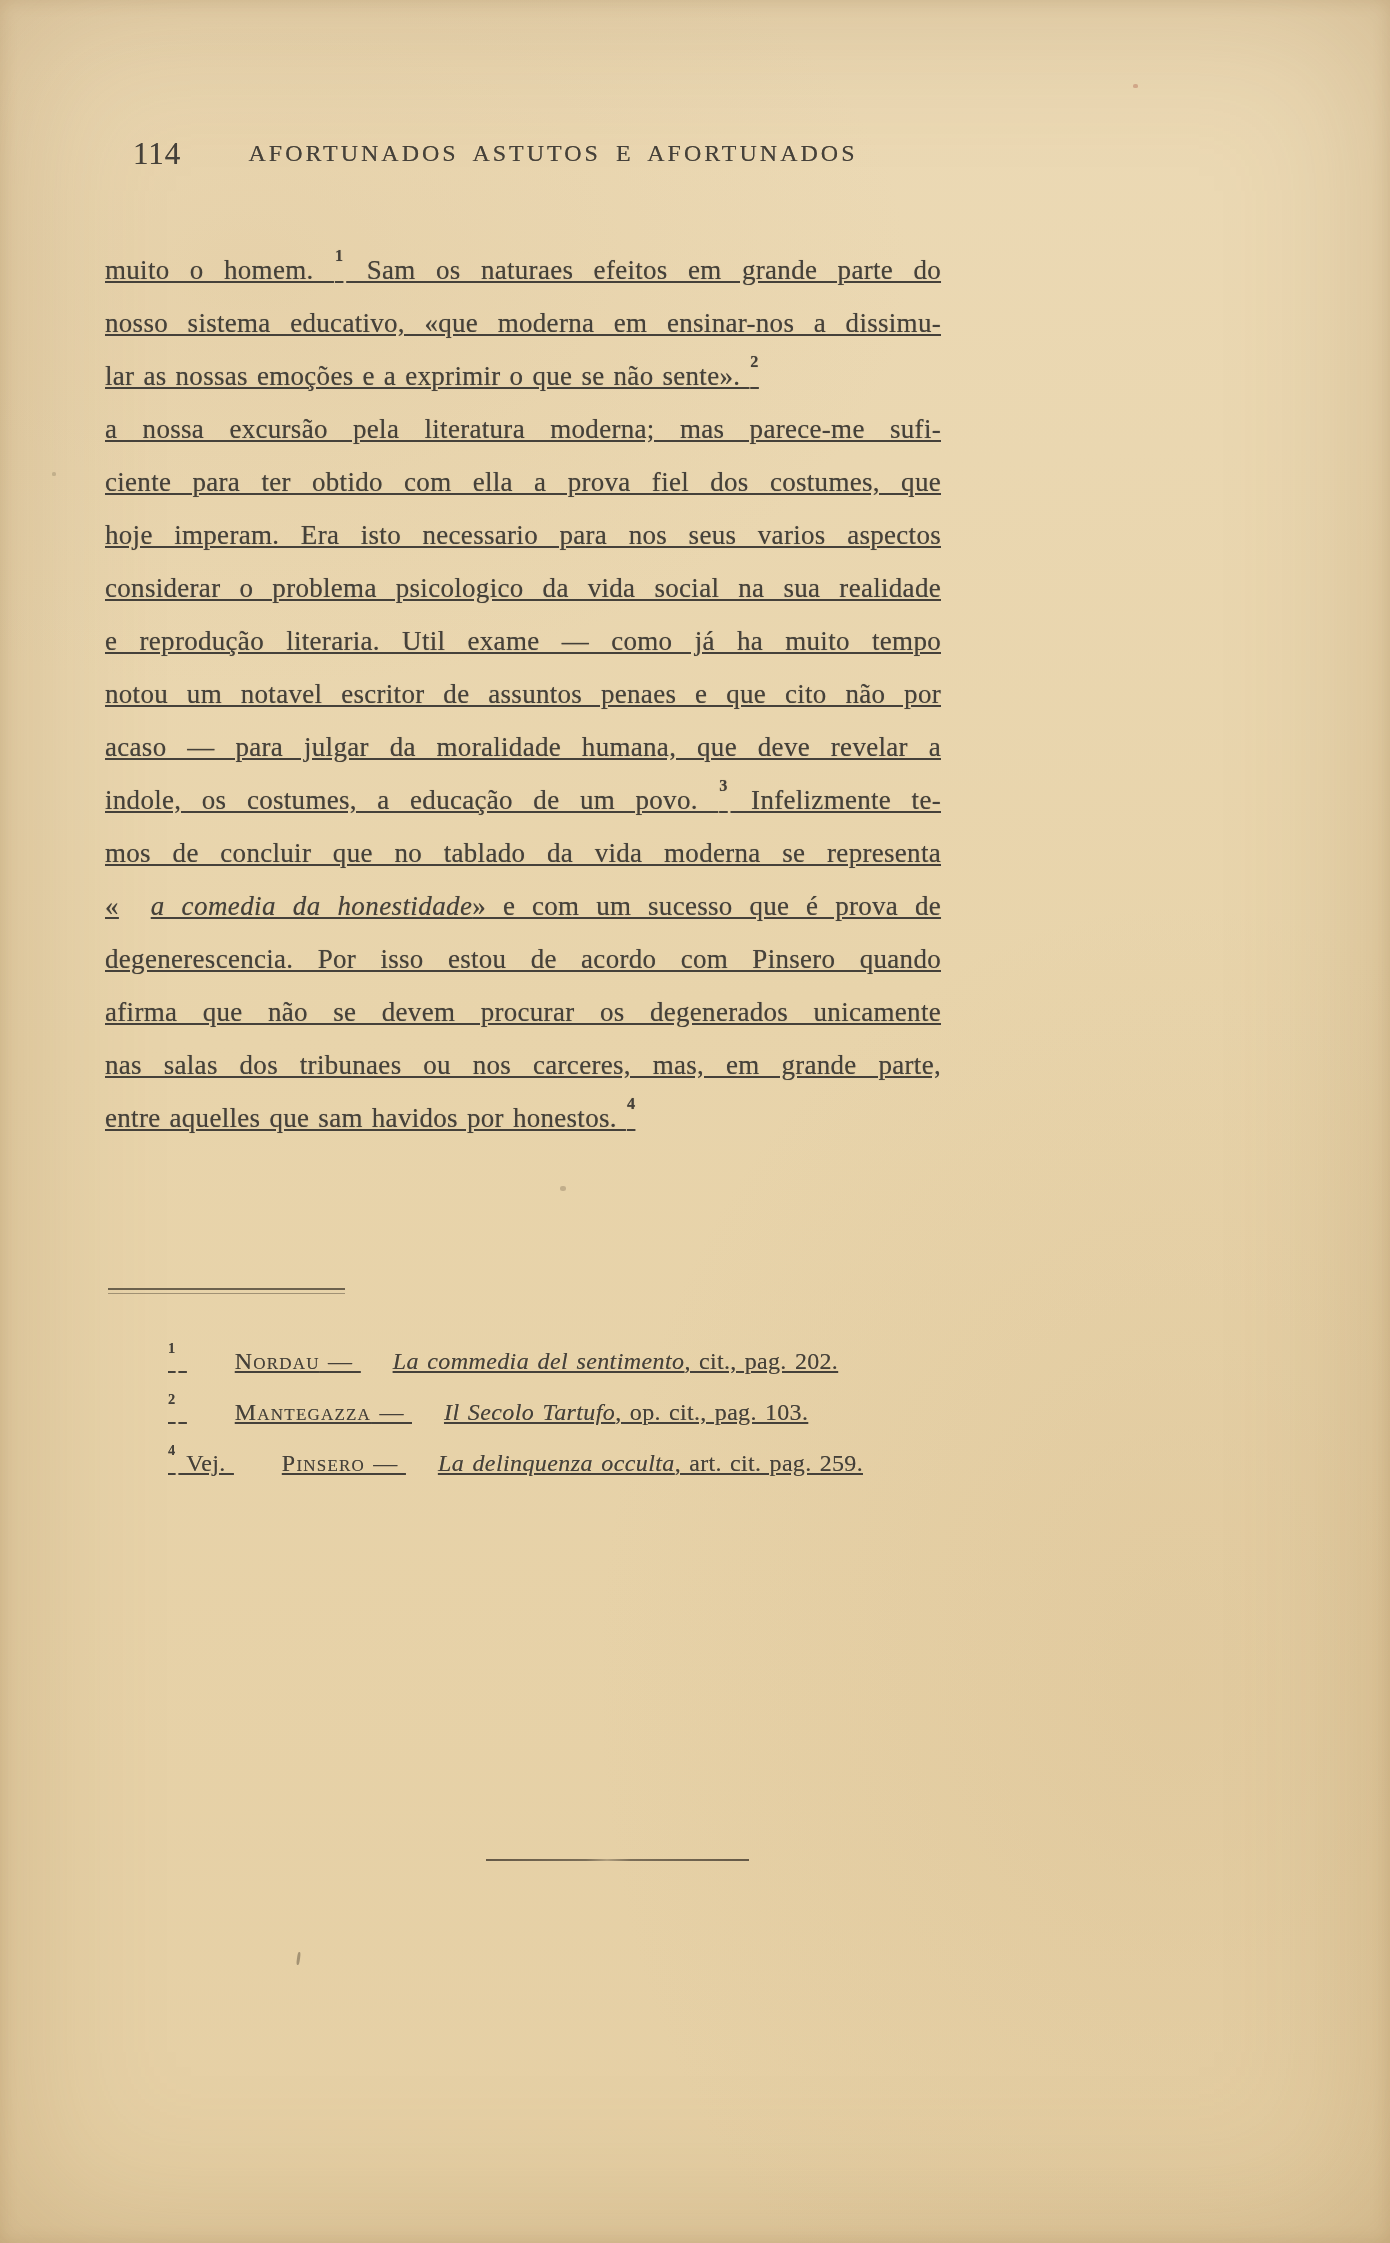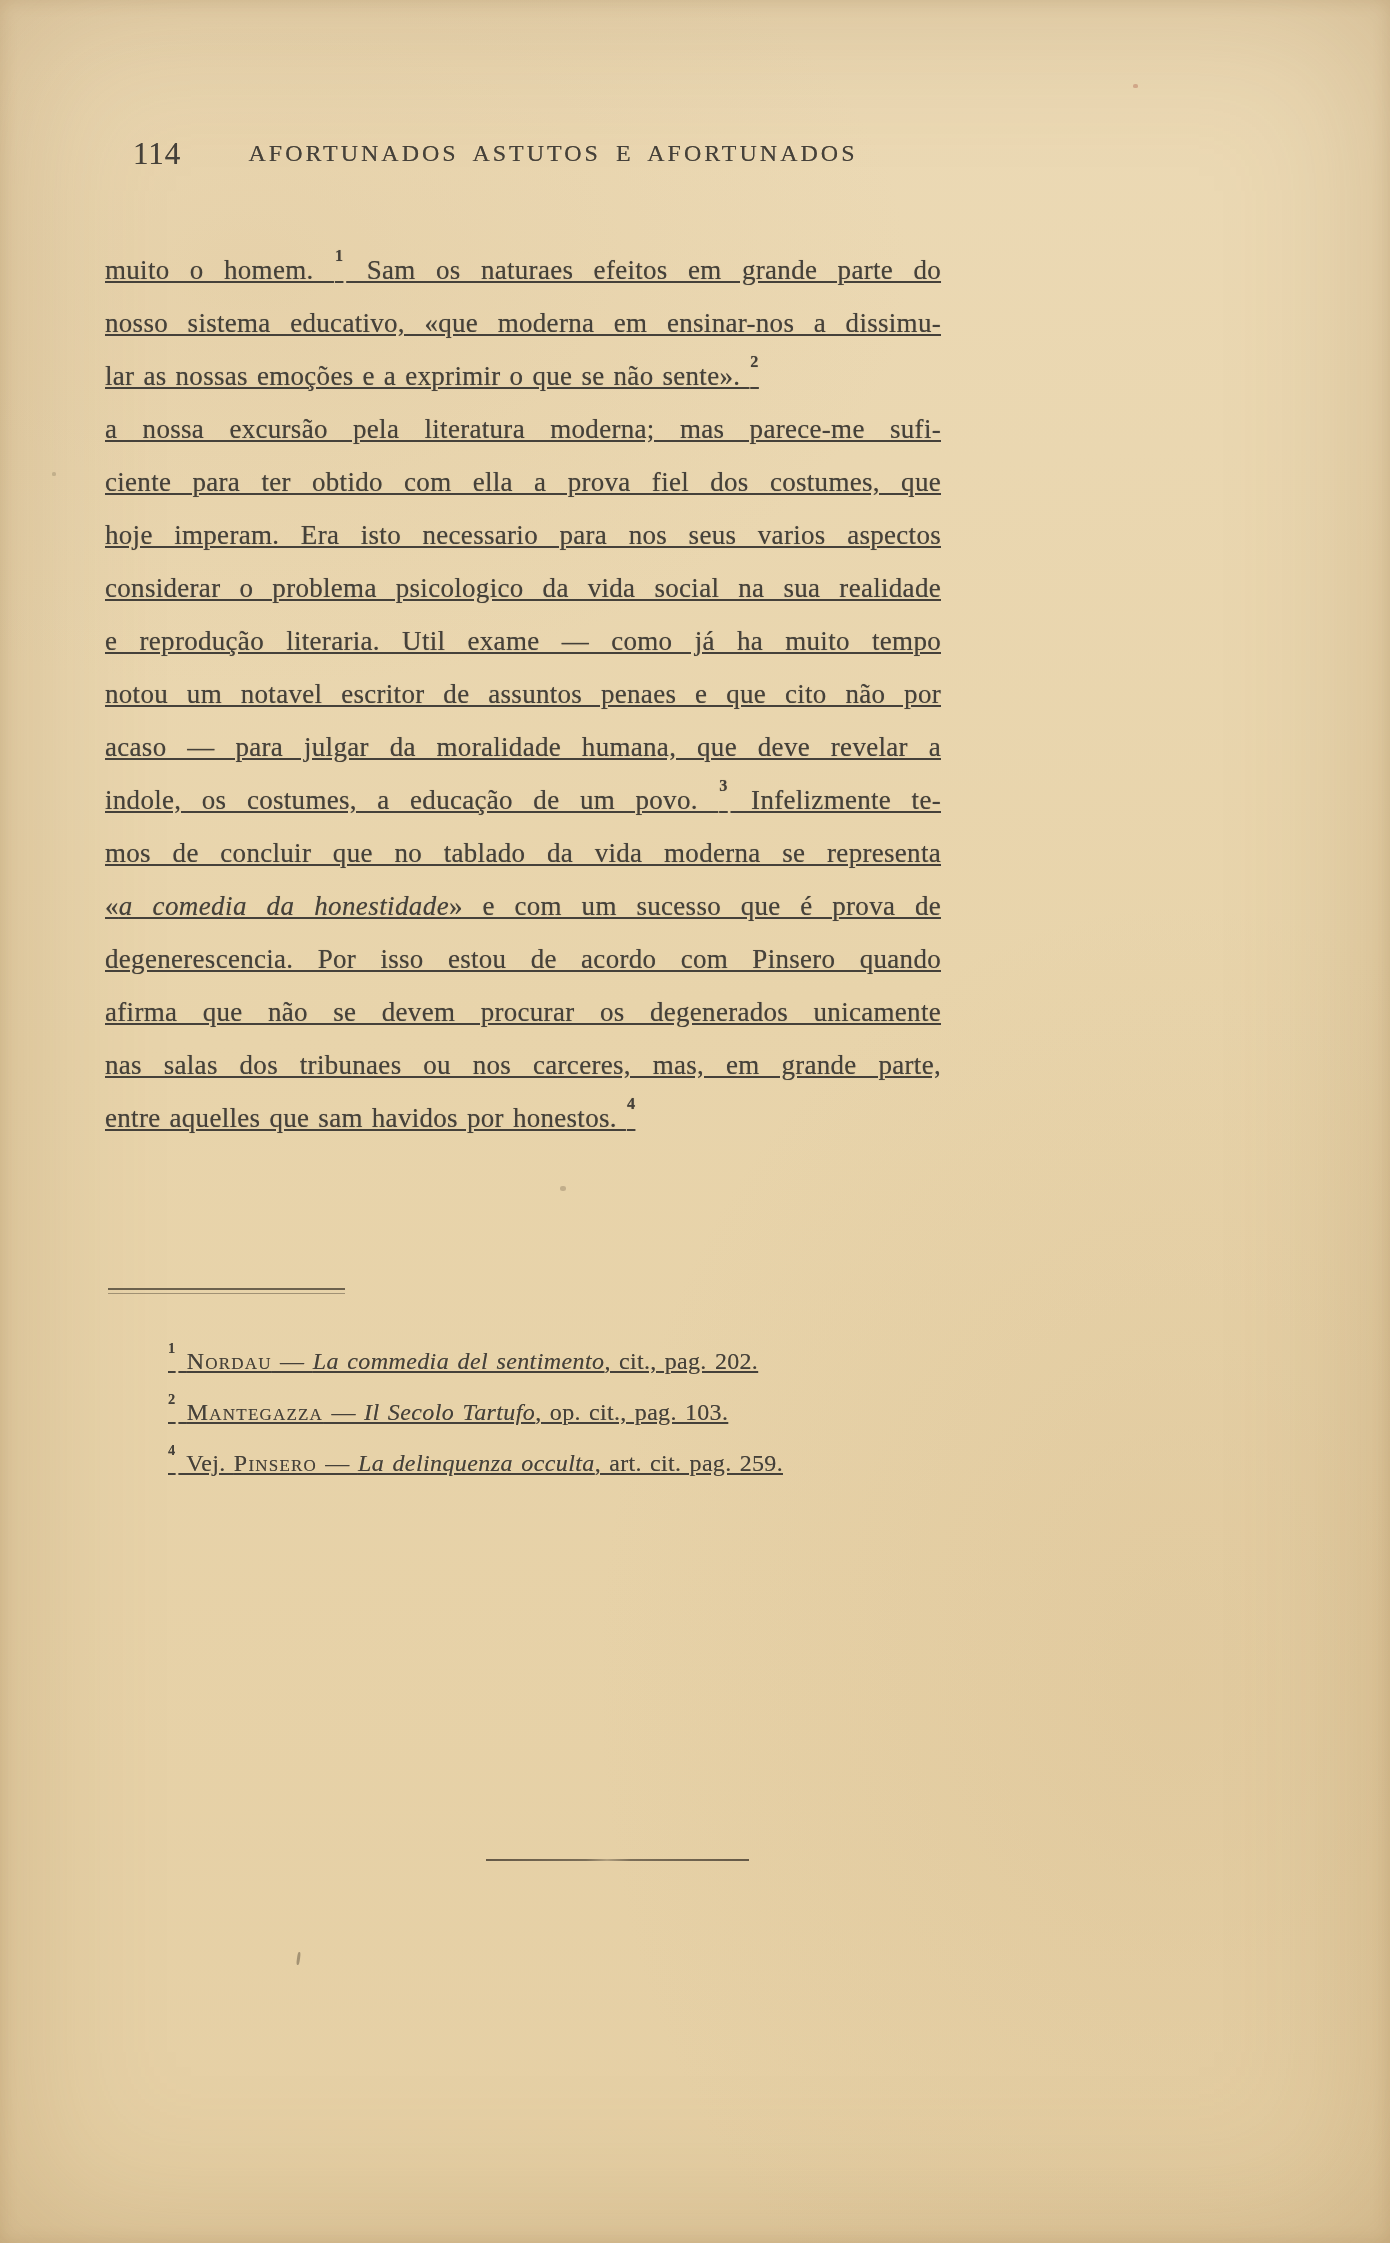--- a/index.html
+++ b/index.html
@@ -32,22 +32,22 @@
   
   .body-text{
     position:absolute;top:244px;left:105px;width:836px;
     font-size:27px;line-height:53px;letter-spacing:.3px;word-spacing:2px;
     text-shadow:0 0 .7px rgba(62,54,42,.55);
   }
   .line{text-align:justify;text-align-last:justify;text-justify:inter-word;white-space:nowrap;text-decoration:underline;}
   .line.last{text-align-last:left;}
   .line.indent{text-indent:62px;}
   sup{font-size:60%;line-height:0;position:relative;top:-.5em;margin:0 3px 0 1px;font-weight:bold;}
-  .sc{font-variant:small-caps;letter-spacing:1.2px;}
-  i{letter-spacing:.4px;}
+  .sc{font-variant:small-caps;letter-spacing:1.2px;margin-left:48px;}
+  i{letter-spacing:.4px;margin-left:32px;}
   
   .footnote-divider{
     position:absolute;top:1288px;left:108px;width:237px;height:3px;
     border-top:2px solid rgba(74,66,52,.78);
     border-bottom:1px solid rgba(74,66,52,.45);
   }
   .footnotes{
     position:absolute;top:1336px;left:105px;width:836px;
     font-size:24px;line-height:51px;letter-spacing:.3px;word-spacing:2px;
     text-shadow:0 0 .6px rgba(62,54,42,.5);

